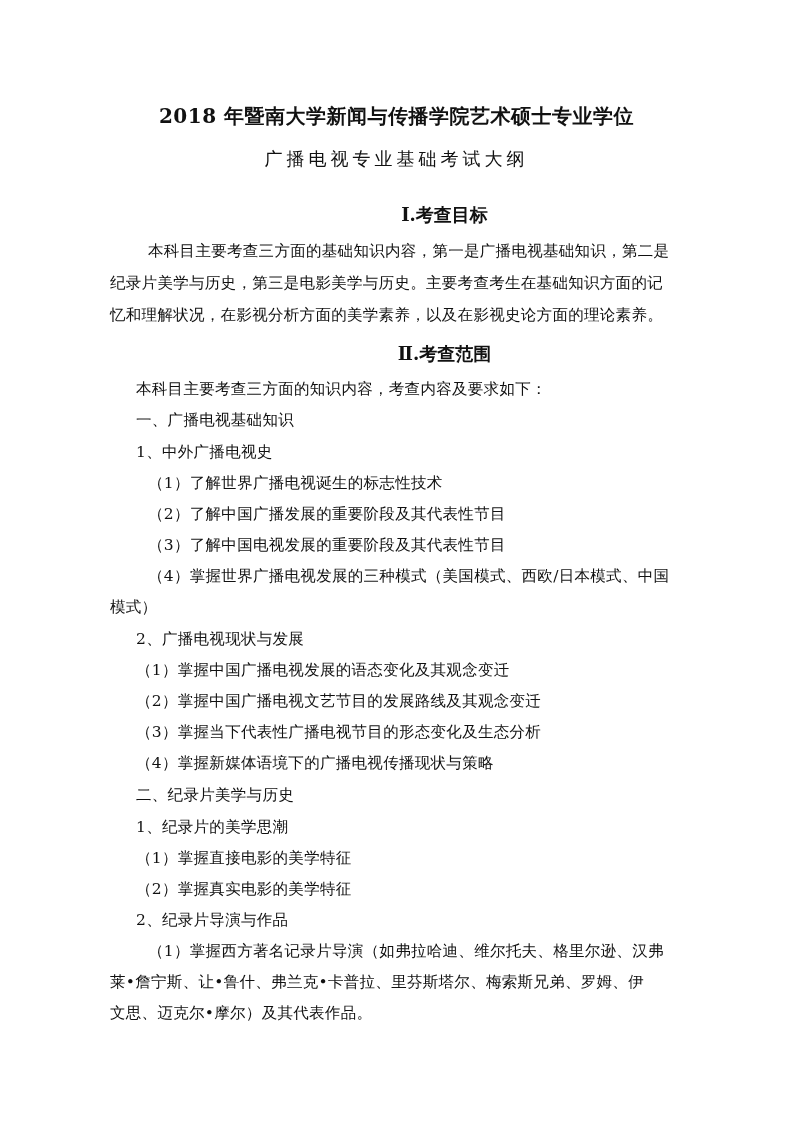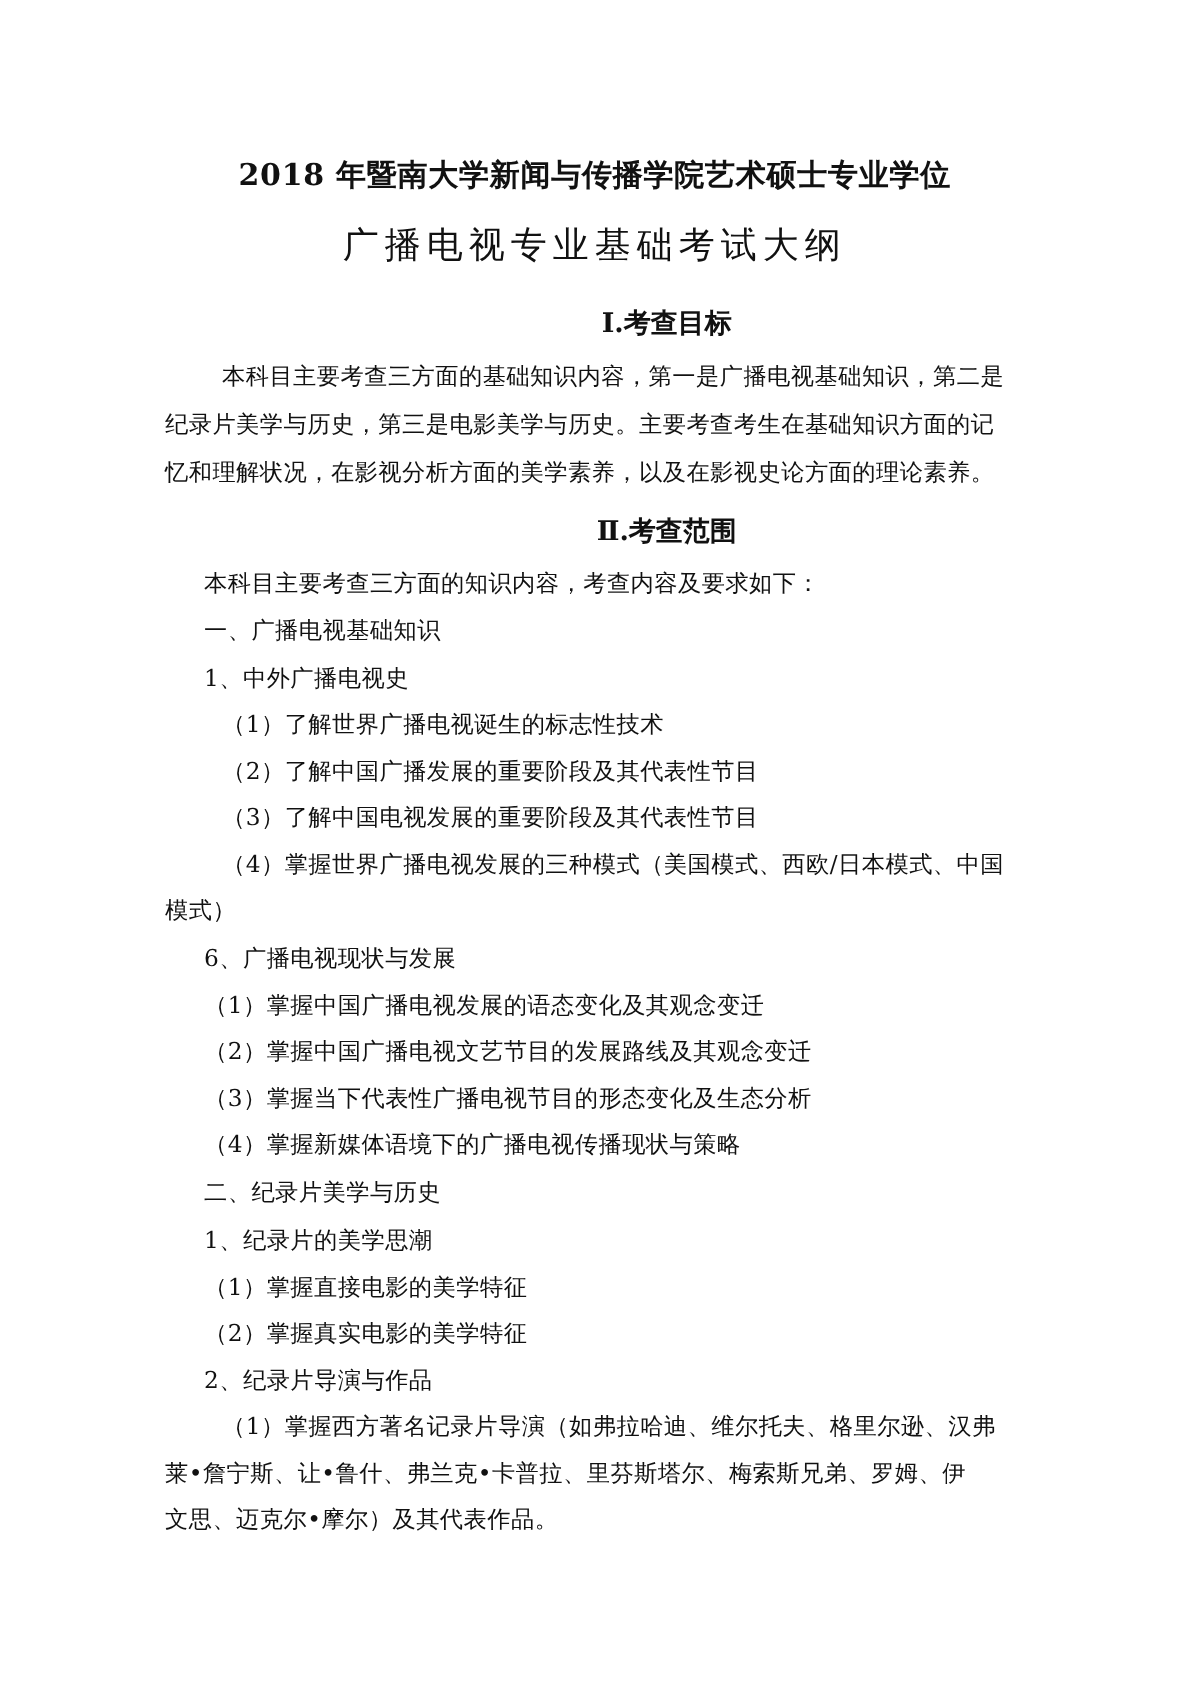--- a/index.html
+++ b/index.html
@@ -2,21 +2,21 @@
 <html><head>
 <meta charset="utf-8">
 <style>
   html, body { margin: 0; padding: 0; background: #ffffff; }
   body { width: 793px; height: 1122px; position: relative; overflow: hidden;
          font-family: "DejaVu Serif", "Liberation Serif", serif; color: #111; }
   .page { position: absolute; left: 0; top: 0; width: 729px; height: 1122px; }
   .title { position: absolute; left: 0; width: 793px; text-align: center;
            font-weight: bold; font-size: 20px; top: 103px; letter-spacing: 0.5px; }
   .subtitle { position: absolute; left: 0; width: 793px; text-align: center;
-              font-size: 24px; top: 147px; letter-spacing: 4px; }
+              font-size: 18px; top: 147px; letter-spacing: 4px; }
   .sec { position: absolute; left: 0; width: 793px; text-align: center;
          font-weight: bold; font-size: 18px; padding-left: 48px; }
   .line { position: absolute; font-size: 15.5px; white-space: nowrap; letter-spacing: 0.3px; }
   .bold { font-weight: normal; }
   .ind1 { left: 148px; }
   .ind2 { left: 136px; }
   .ind0 { left: 110px; }
 </style>
 </head>
 <body>
@@ -34,21 +34,21 @@
   <div class="line ind2" style="top:379px;">本科目主要考查三方面的知识内容，考查内容及要求如下：</div>
 
   <div class="line ind2 bold" style="top:410px;">一、广播电视基础知识</div>
   <div class="line ind2" style="top:442px;">1、中外广播电视史</div>
   <div class="line ind1" style="top:473px;">（1）了解世界广播电视诞生的标志性技术</div>
   <div class="line ind1" style="top:504px;">（2）了解中国广播发展的重要阶段及其代表性节目</div>
   <div class="line ind1" style="top:535px;">（3）了解中国电视发展的重要阶段及其代表性节目</div>
   <div class="line ind1" style="top:566px;">（4）掌握世界广播电视发展的三种模式（美国模式、西欧/日本模式、中国</div>
   <div class="line ind0" style="top:597px;">模式）</div>
 
-  <div class="line ind2" style="top:629px;">6、广播电视现状与发展</div>
+  <div class="line ind2" style="top:629px;">2、广播电视现状与发展</div>
   <div class="line ind2" style="top:660px;">（1）掌握中国广播电视发展的语态变化及其观念变迁</div>
   <div class="line ind2" style="top:691px;">（2）掌握中国广播电视文艺节目的发展路线及其观念变迁</div>
   <div class="line ind2" style="top:722px;">（3）掌握当下代表性广播电视节目的形态变化及生态分析</div>
   <div class="line ind2" style="top:753px;">（4）掌握新媒体语境下的广播电视传播现状与策略</div>
 
   <div class="line ind2 bold" style="top:785px;">二、纪录片美学与历史</div>
   <div class="line ind2" style="top:817px;">1、纪录片的美学思潮</div>
   <div class="line ind2" style="top:848px;">（1）掌握直接电影的美学特征</div>
   <div class="line ind2" style="top:879px;">（2）掌握真实电影的美学特征</div>
   <div class="line ind2" style="top:910px;">2、纪录片导演与作品</div>

